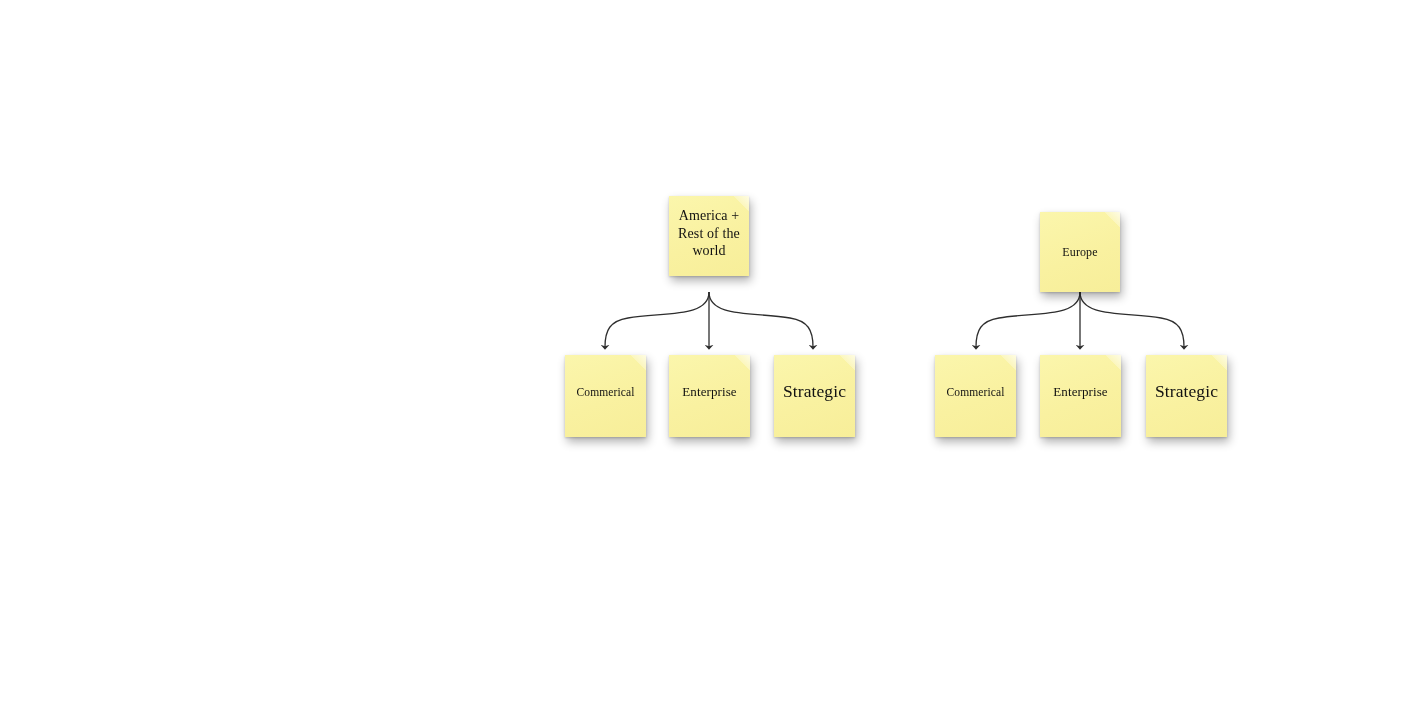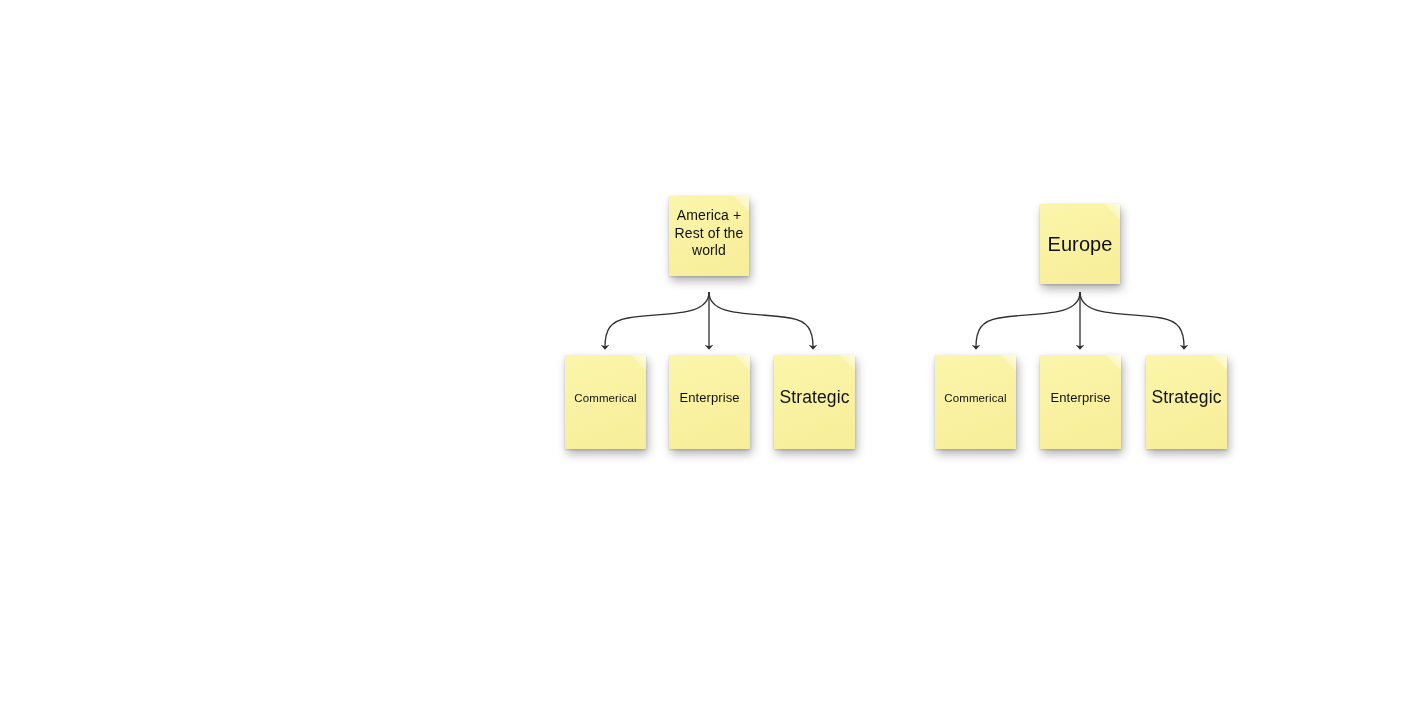--- a/index.html
+++ b/index.html
@@ -27,20 +27,21 @@
     align-items: center;
     justify-content: center;
     text-align: center;
     color: #111111;
     line-height: 1.25;
     letter-spacing: 0.1px;
     user-select: none;
     box-shadow:
        2px 5px 9px rgba(0,0,0,0.30),
        0 1px 2px rgba(0,0,0,0.18);
+    font-family: Liberation Serif, serif;
   }
 
   
   .note::after {
     content: "";
     position: absolute;
     top: 0;
     right: 0;
     width: 17px;
     height: 17px;
@@ -72,26 +73,26 @@
   }
 
   
   .note-parent {
     width: 80px;
     height: 80px;
     font-size: 14px;
     padding: 0 5px;
   }
   #note-america { left: 669px; top: 196px; align-items: flex-start; padding-top: 11px; }
-  #note-europe  { left: 1040px; top: 204px; font-size: 20px; align-items: center; }
+  #note-europe  { left: 1040px; top: 212px; font-size: 12px; align-items: center; }
 
   
   .note-child {
     width: 81px;
-    height: 94px;
+    height: 82px;
     padding: 0 4px;
   }
   .note-child .note-label { transform: translateY(-4px); }
 
   .size-sm { font-size: 11.5px; }
   .size-md { font-size: 13px; }
   .size-lg { font-size: 17.5px; text-align: right; }
 
   #note-a-commercial { left: 565px;  top: 355px; }
   #note-a-enterprise { left: 669px;  top: 355px; }

